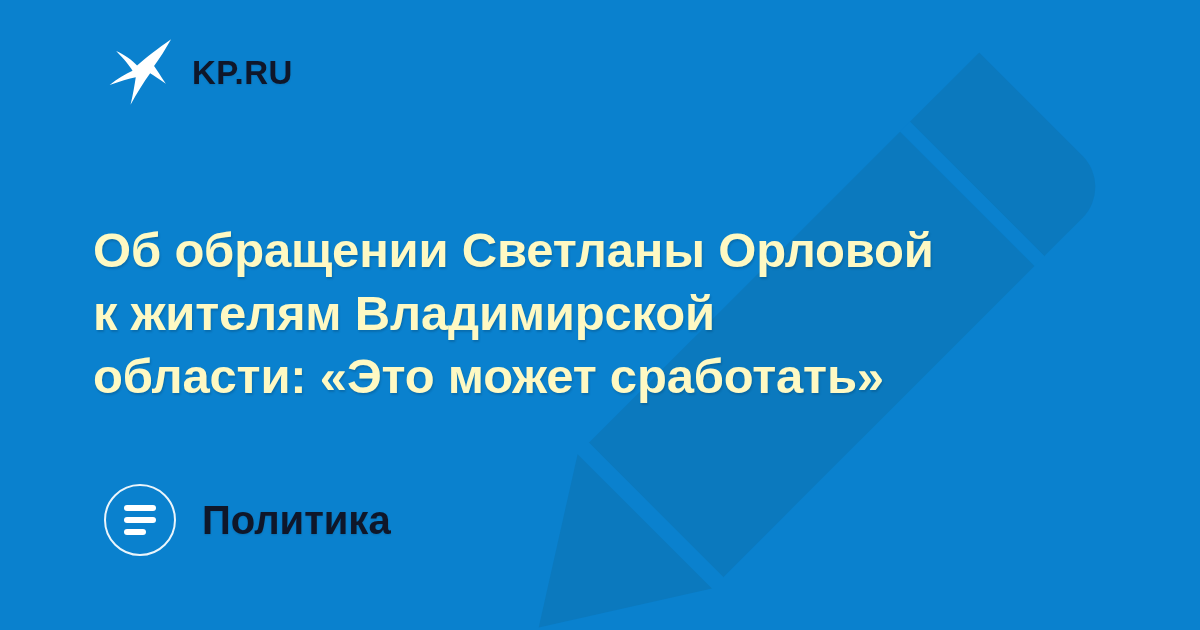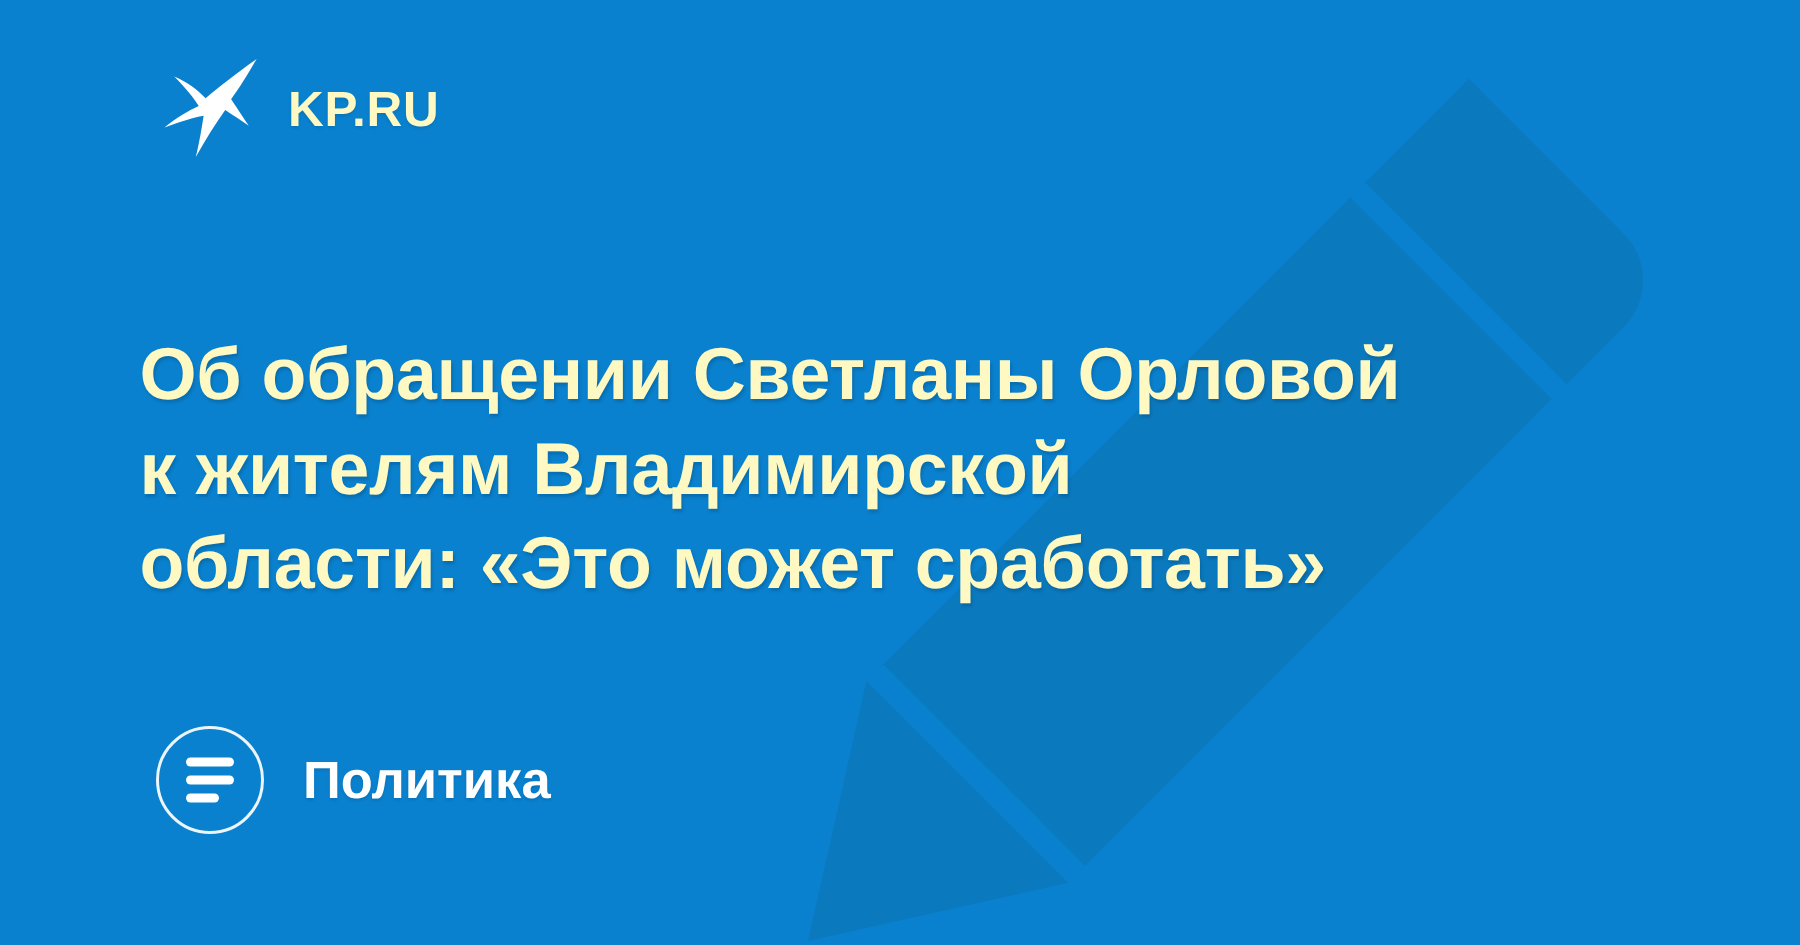--- a/index.html
+++ b/index.html
@@ -42,21 +42,21 @@
     gap: 18px;
     z-index: 5;
   }
   .brand-mark {
     width: 66px;
     height: 68px;
     display: block;
     flex: 0 0 auto;
   }
   .brand-name {
-    color: #fef9c3;
+    color: #0f172a;
     font-size: 33px;
     font-weight: bold;
     letter-spacing: 0.5px;
     line-height: 1;
     white-space: nowrap;
     text-shadow: 0 1px 2px rgba(0,0,0,0.10);
   }
 
   
   .headline {
@@ -105,22 +105,22 @@
     display: block;
     height: 6px;
     border-radius: 3px;
     background: #ffffff;
   }
   .menu-icon i.l1 { width: 32px; }
   .menu-icon i.l2 { width: 32px; }
   .menu-icon i.l3 { width: 22px; }
 
   .rubric-label {
-    color: #ffffff;
-    font-size: 35px;
+    color: #0f172a;
+    font-size: 40px;
     font-weight: bold;
     line-height: 1;
     white-space: nowrap;
     text-shadow: 0 1px 2px rgba(0,0,0,0.12);
   }
 </style>
 </head>
 <body>
 
 <div class="card">

